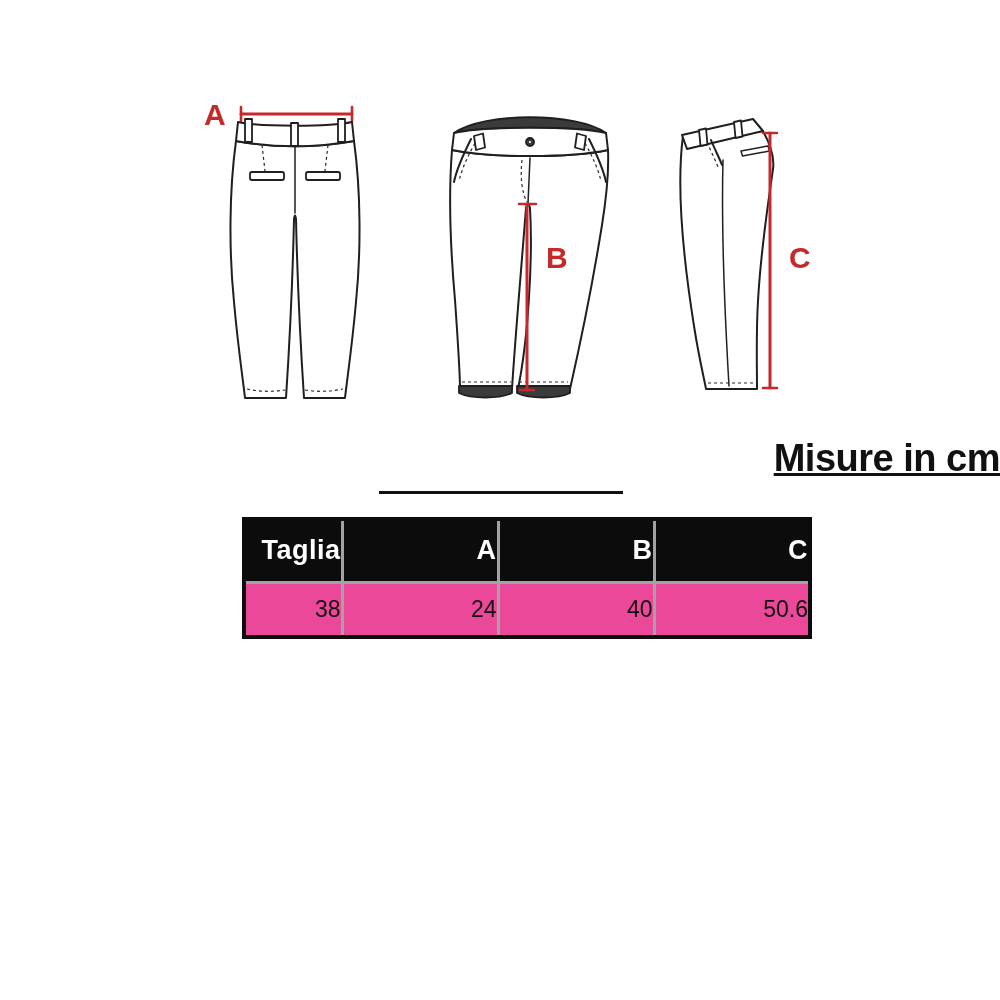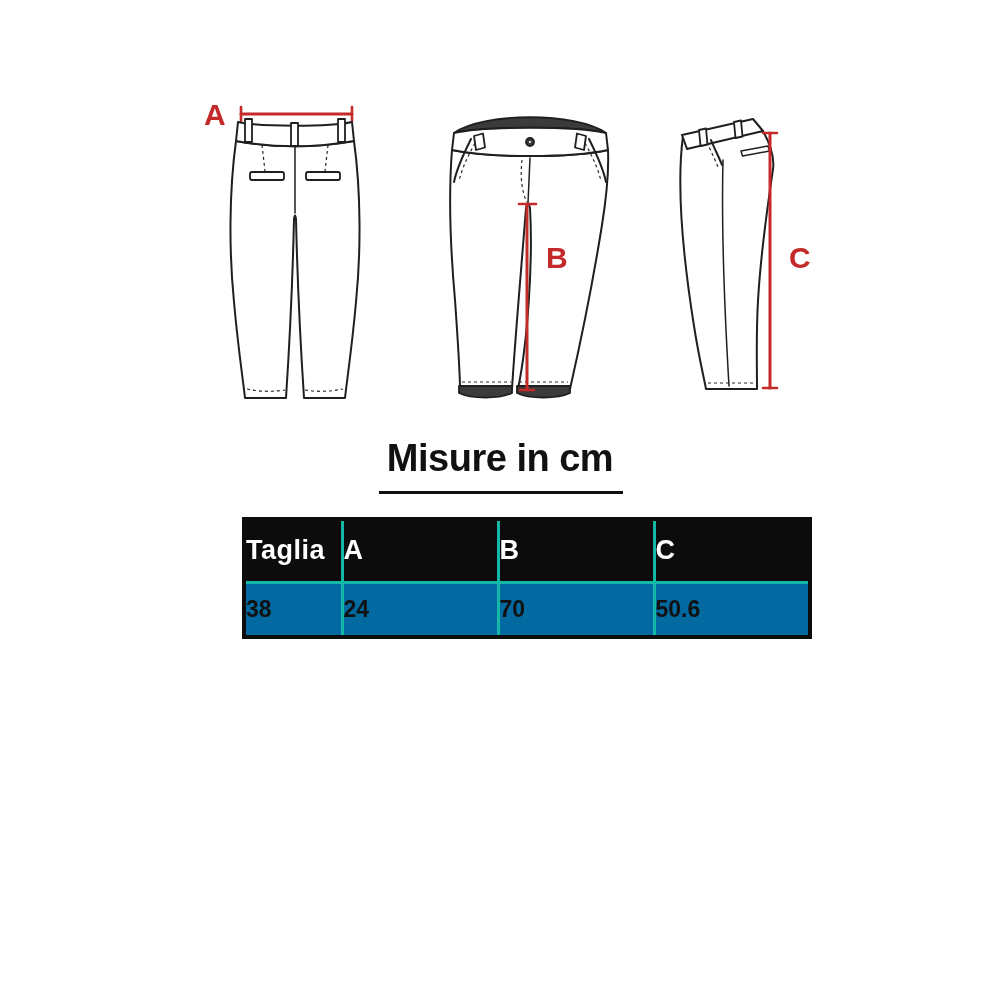--- a/index.html
+++ b/index.html
@@ -24,25 +24,26 @@
     font-size: 30px;
     line-height: 30px;
     letter-spacing: 0;
   }
 
   .chart-title {
     position: absolute;
     top: 437px;
     left: 0;
     width: 1000px;
-    text-align: center;
+    text-align: right;
     font-size: 38px;
     font-weight: 700;
     letter-spacing: -0.5px;
     color: #111111;
+    text-decoration: underline;
   }
 
   .title-underline {
     position: absolute;
     top: 491px;
     left: 379px;
     width: 244px;
     height: 3px;
     background: #111111;
   }
@@ -51,38 +52,38 @@
     position: absolute;
     top: 517px;
     left: 242px;
     width: 566px;
     border-collapse: collapse;
     border: 4px solid #0c0c0c;
     table-layout: fixed;
   }
   table.size-table th,
   table.size-table td {
-    border: 3px solid #14b8a6;
-    text-align: left;
+    border: 3px solid #a3a3a3;
+    text-align: right;
     vertical-align: middle;
   }
   table.size-table th {
     background: #0c0c0c;
     color: #ffffff;
     height: 63px;
     font-size: 27px;
     font-weight: 700;
     letter-spacing: 0.5px;
   }
   table.size-table td {
-    background: #0369a1;
+    background: #ec4899;
     color: #111111;
     height: 55px;
     font-size: 23px;
-    font-weight: 700;
+    font-weight: 400;
   }
   .col-size  { width: 98px; }
   .col-meas  { width: 156px; }
 
   .outline   { fill: #ffffff; stroke: #1f1f1f; stroke-width: 2; stroke-linejoin: round; }
   .stroke    { fill: none;    stroke: #1f1f1f; stroke-width: 2; stroke-linecap: round; }
   .thin      { fill: none;    stroke: #1f1f1f; stroke-width: 1.5; stroke-linecap: round; }
   .dashed    { fill: none;    stroke: #2a2a2a; stroke-width: 1.2; stroke-dasharray: 3 3; }
   .darkfill  { fill: #3b3b3c; stroke: #1f1f1f; stroke-width: 1.8; stroke-linejoin: round; }
   .redline   { stroke: #c32a29; stroke-width: 3; fill: none; stroke-linecap: round; }
@@ -232,19 +233,19 @@
         <th>Taglia</th>
         <th>A</th>
         <th>B</th>
         <th>C</th>
       </tr>
     </thead>
     <tbody>
       <tr>
         <td>38</td>
         <td>24</td>
-        <td>70</td>
+        <td>40</td>
         <td>50.6</td>
       </tr>
     </tbody>
   </table>
 
 </div>
 
 </body></html>

